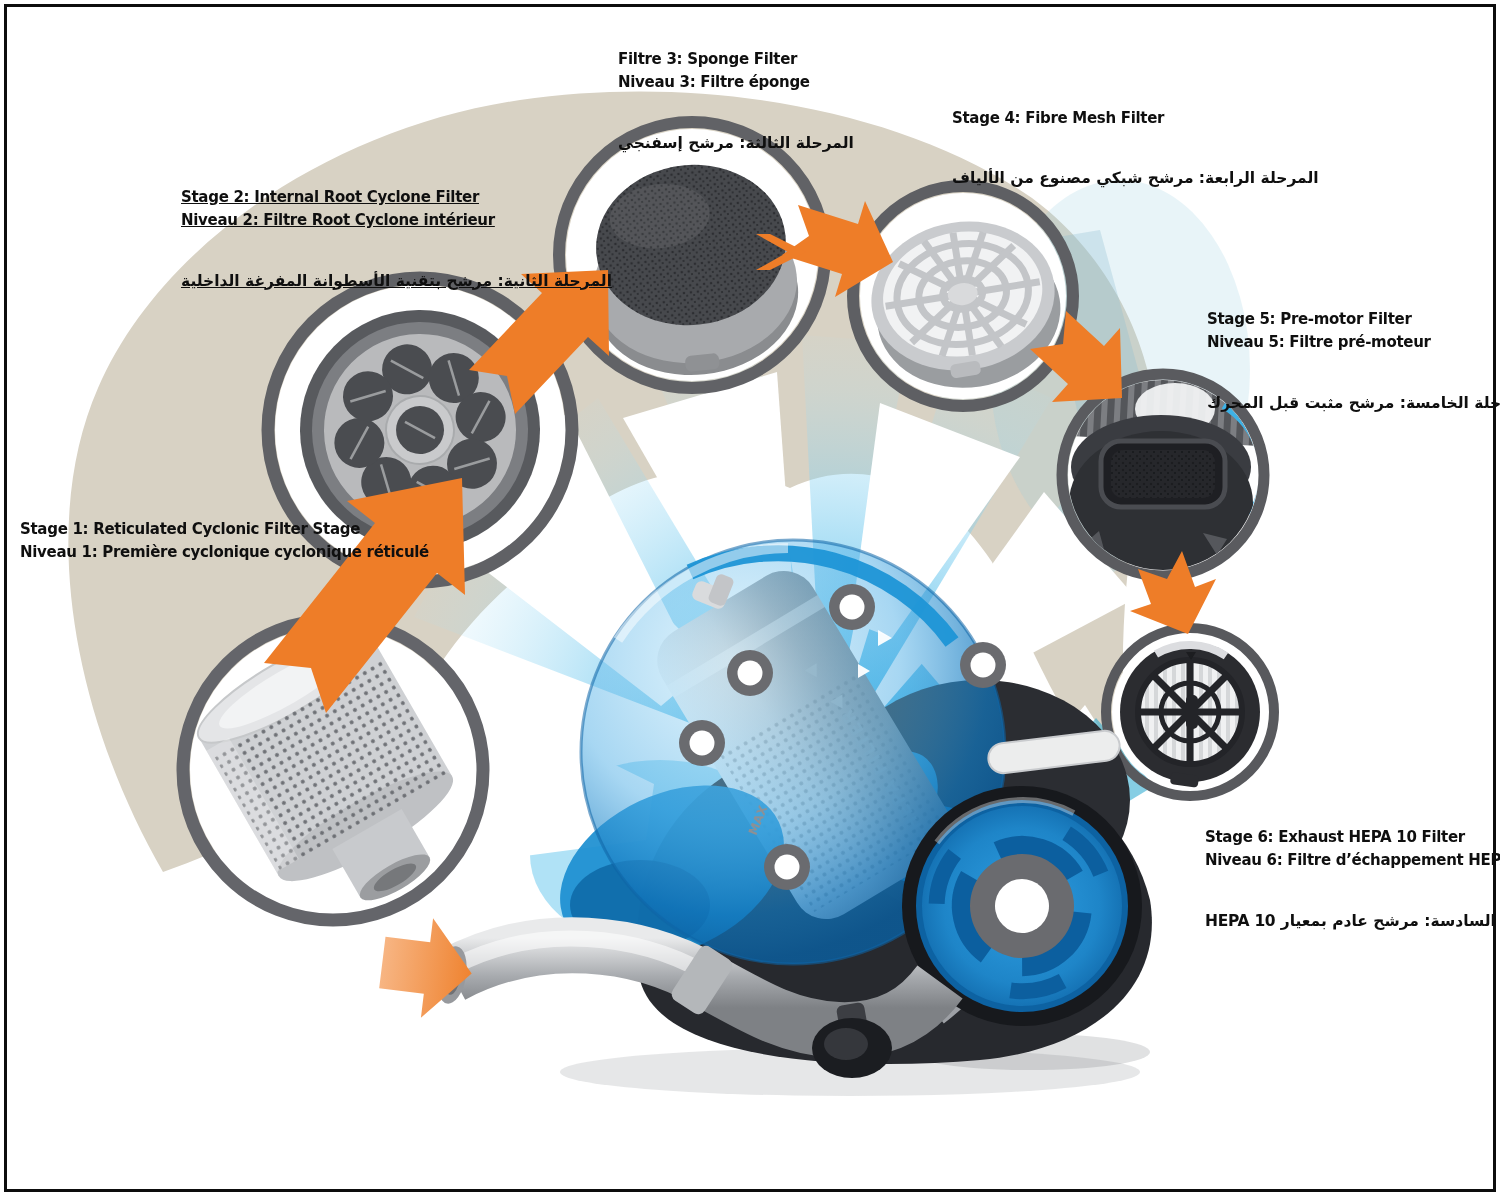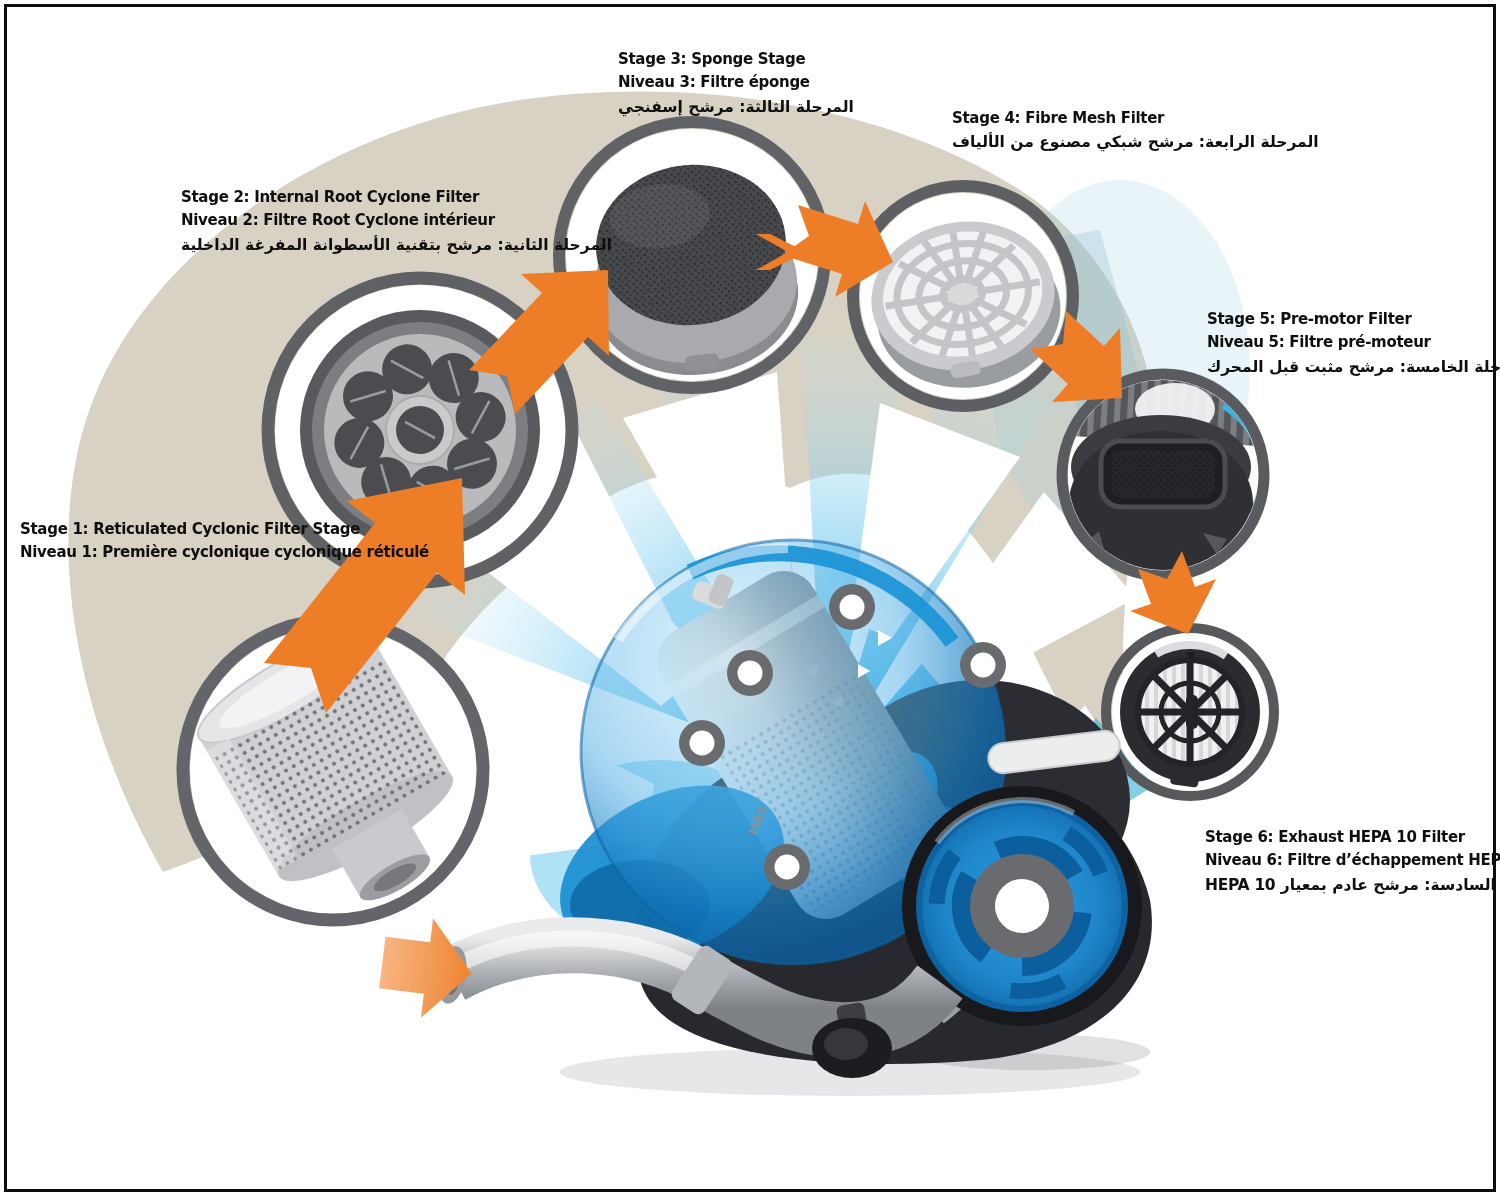--- a/index.html
+++ b/index.html
@@ -3,21 +3,21 @@
 <meta charset="utf-8">
 <style>
   html,body{margin:0;padding:0;background:#fff;}
   .canvas{position:relative;width:1500px;height:1196px;background:#fff;overflow:hidden;
           font-family:"DejaVu Sans","Liberation Sans",sans-serif;}
   .frame{position:absolute;left:4px;top:4px;right:4px;bottom:4px;border:3px solid #0d0d0d;pointer-events:none;}
   .art{position:absolute;left:0;top:0;}
   .label{position:absolute;font-weight:700;font-size:15px;line-height:1.55;color:#0f0f0f;
          letter-spacing:-0.3px;white-space:nowrap;}
   .label .ln{display:block;}
-  .label .ar{text-align:right;font-size:15.5px;}
+  .label .ar{text-align:right;font-size:15.5px;margin-top:36px;}
 </style>
 </head>
 <body>
 
 <div class="canvas">
 
 <svg class="art" width="1500" height="1196" viewBox="0 0 1500 1196">
   <defs>
     <radialGradient id="glowG" gradientUnits="userSpaceOnUse" cx="825" cy="775" r="470">
       <stop offset="0.18" stop-color="rgba(56,178,229,0.9)"></stop>
@@ -354,27 +354,27 @@
 
   <polygon fill="url(#orangeG)" points="382,942 427,942 427,918 472,968 427,1018 427,994 382,994" transform="rotate(7 427 968)"></polygon>
 </svg>
 
 <div class="frame"></div>
 
 <div class="label" style="left:20px;top:518px;">
   <span class="ln">Stage 1: Reticulated Cyclonic Filter Stage</span>
   <span class="ln">Niveau 1: Première cyclonique cyclonique réticulé</span>
 </div>
-<div class="label" style="left:181px;top:186px;">
+<div class="label" style="left:181px;top:186px;text-decoration:underline;">
   <span class="ln">Stage 2: Internal Root Cyclone Filter</span>
   <span class="ln">Niveau 2: Filtre Root Cyclone intérieur</span>
   <span class="ln ar" dir="rtl">المرحلة الثانية: مرشح بتقنية الأسطوانة المفرغة الداخلية</span>
 </div>
 <div class="label" style="left:618px;top:48px;">
-  <span class="ln">Stage 3: Sponge Stage</span>
+  <span class="ln">Filtre 3: Sponge Filter</span>
   <span class="ln">Niveau 3: Filtre éponge</span>
   <span class="ln ar" dir="rtl">المرحلة الثالثة: مرشح إسفنجي</span>
 </div>
 <div class="label" style="left:952px;top:107px;">
   <span class="ln">Stage 4: Fibre Mesh Filter</span>
   <span class="ln ar" dir="rtl">المرحلة الرابعة: مرشح شبكي مصنوع من الألياف</span>
 </div>
 <div class="label" style="left:1207px;top:308px;">
   <span class="ln">Stage 5: Pre-motor Filter</span>
   <span class="ln">Niveau 5: Filtre pré-moteur</span>

